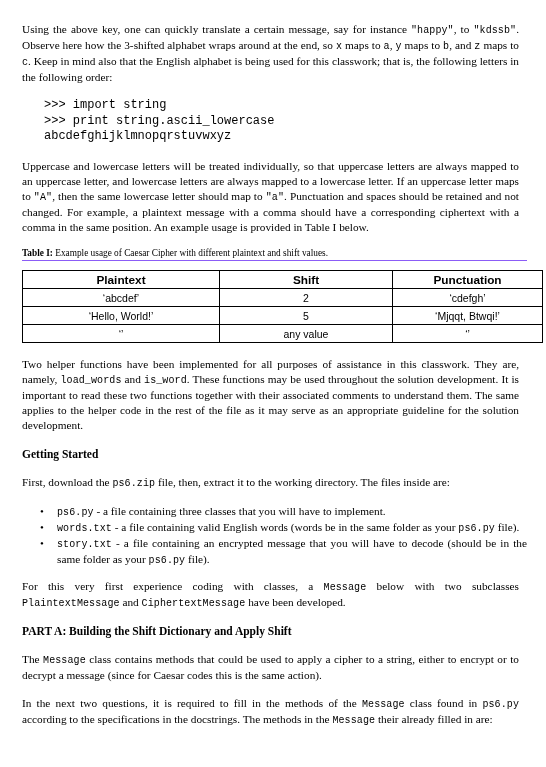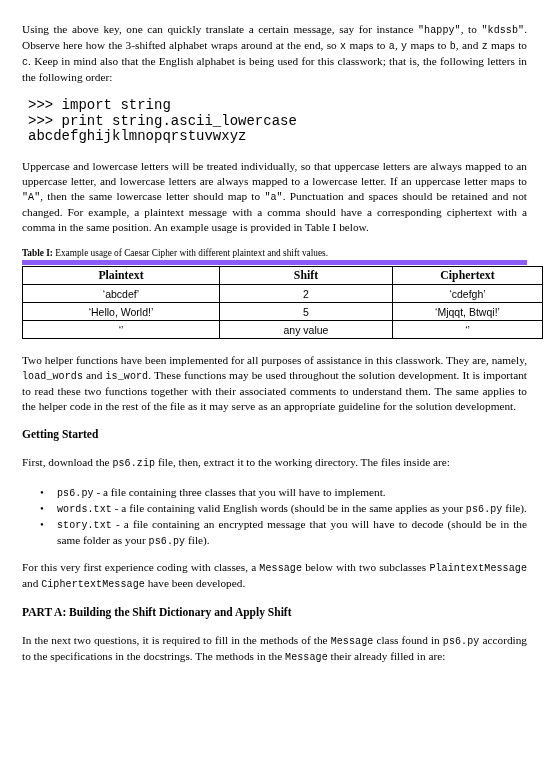--- a/index.html
+++ b/index.html
@@ -28,64 +28,64 @@
     font-family: "Liberation Mono", "DejaVu Sans Mono", monospace;
     font-size: 10.5px;
     line-height: 16px;
     white-space: pre;
     margin: 0 0 0 6px;
   }
   p.body {
     font-size: 11.3px;
     line-height: 15.1px;
     text-align: justify;
-    margin: 0 0 13px 0;
+    margin: 0 8px 13px 0;
   }
   p.body.tight { margin-bottom: 0; }
   .gap-lg { height: 14px; }
   .gap-md { height: 11px; }
   .codeblock {
     font-family: "Liberation Mono", "DejaVu Sans Mono", monospace;
-    font-size: 14px;
+    font-size: 12px;
     line-height: 15.4px;
     white-space: pre;
-    margin: 0 0 0 6px;
+    margin: 0 0 0 22px;
   }
   h2.heading {
     font-size: 11.5px;
     font-weight: bold;
     margin: 0 0 13px 0;
     line-height: 15px;
   }
   .caption {
     font-size: 9.3px;
     line-height: 11px;
-    margin: 0 0 1px 0;
-    border-bottom: 5px solid #8b5cf6;
+    margin: 0 0 9px 0;
+    border-bottom: 1px solid #8b5cf6;
     display: block;
     padding-bottom: 1px;
   }
   .caption b { font-weight: bold; }
   table.tbl {
     border-collapse: collapse;
     width: 505px;
     margin: 0;
     table-layout: fixed;
   }
   table.tbl td, table.tbl th {
     border: 1px solid #000000;
     text-align: center;
     padding: 1px 2px;
     height: 15px;
     vertical-align: middle;
   }
   table.tbl th {
     font-weight: bold;
     font-size: 11.8px;
-    font-family: Liberation Serif, serif;
+    font-family: Liberation Sans, sans-serif;
   }
   table.tbl td {
     font-family: Liberation Sans, sans-serif;
     font-size: 10.5px;
   }
   .col1 { width: 192px; }
   .col2 { width: 168px; }
   .col3 { width: 145px; }
   ul.files {
     margin: 0;
@@ -126,21 +126,21 @@
 
   <p class="body"><span>Uppercase and lowercase letters will be treated individually, so that uppercase letters are always mapped to an uppercase letter, and lowercase letters are always mapped to a lowercase letter. If an uppercase letter maps to </span><span class="mono">"A"</span><span>, then the same lowercase letter should map to </span><span class="mono">"a"</span><span>. Punctuation and spaces should be retained and not changed. For example, a plaintext message with a comma should have a corresponding ciphertext with a comma in the same position. An example usage is provided in Table I below.</span></p>
 
   <div class="caption"><b>Table I:</b><span> Example usage of Caesar Cipher with different plaintext and shift values.</span></div>
 
   <table class="tbl">
     <thead>
       <tr>
         <th class="col1">Plaintext</th>
         <th class="col2">Shift</th>
-        <th class="col3">Ciphertext</th>
+        <th class="col3">Punctuation</th>
       </tr>
     </thead>
     <tbody>
       <tr>
         <td>‘abcdef’</td>
         <td>2</td>
         <td>‘cdefgh’</td>
       </tr>
       <tr>
         <td>‘Hello, World!’</td>
@@ -158,26 +158,27 @@
   <div class="gap-lg"></div>
 
   <p class="body"><span>Two helper functions have been implemented for all purposes of assistance in this classwork. They are, namely, </span><span class="mono">load_words</span><span> and </span><span class="mono">is_word</span><span>. These functions may be used throughout the solution development. It is important to read these two functions together with their associated comments to understand them. The same applies to the helper code in the rest of the file as it may serve as an appropriate guideline for the solution development.</span></p>
 
   <h2 class="heading">Getting Started</h2>
 
   <p class="body"><span>First, download the </span><span class="mono">ps6.zip</span><span> file, then, extract it to the working directory. The files inside are:</span></p>
 
   <ul class="files">
     <li><span class="bullet">•</span><span class="mono">ps6.py</span><span> - a file containing three classes that you will have to implement.</span></li>
-    <li><span class="bullet">•</span><span class="mono">words.txt</span><span> - a file containing valid English words (should be in the same applies as your </span><span class="mono">ps6.py</span><span> file).</span></li>
+    <li><span class="bullet">•</span><span class="mono">words.txt</span><span> - a file containing valid English words (words be in the same folder as your </span><span class="mono">ps6.py</span><span> file).</span></li>
     <li><span class="bullet">•</span><span class="mono">story.txt</span><span> - a file containing an encrypted message that you will have to decode (should be in the same folder as your </span><span class="mono">ps6.py</span><span> file).</span></li>
   </ul>
 
   <div class="gap-md"></div>
 
   <p class="body"><span>For this very first experience coding with classes, a </span><span class="mono">Message</span><span> below with two subclasses </span><span class="mono">PlaintextMessage</span><span> and </span><span class="mono">CiphertextMessage</span><span> have been developed.</span></p>
 
   <h2 class="heading">PART A: Building the Shift Dictionary and Apply Shift</h2>
 
+  <p class="body"><span>The </span><span class="mono">Message</span><span> class contains methods that could be used to apply a cipher to a string, either to encrypt or to decrypt a message (since for Caesar codes this is the same action).</span></p>
 
   <p class="body tight"><span>In the next two questions, it is required to fill in the methods of the </span><span class="mono">Message</span><span> class found in </span><span class="mono">ps6.py</span><span> according to the specifications in the docstrings. The methods in the </span><span class="mono">Message</span><span> their already filled in are:</span></p>
 
 </div>
 
 </body></html>

